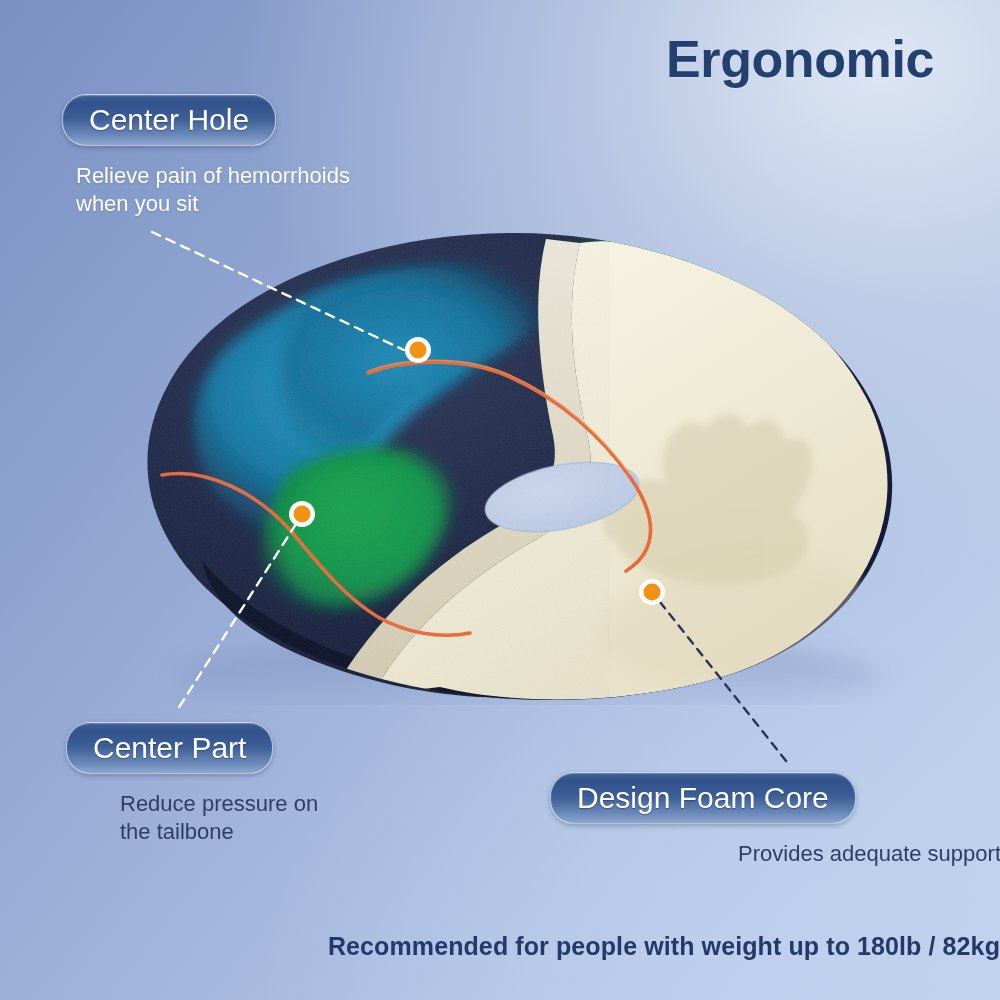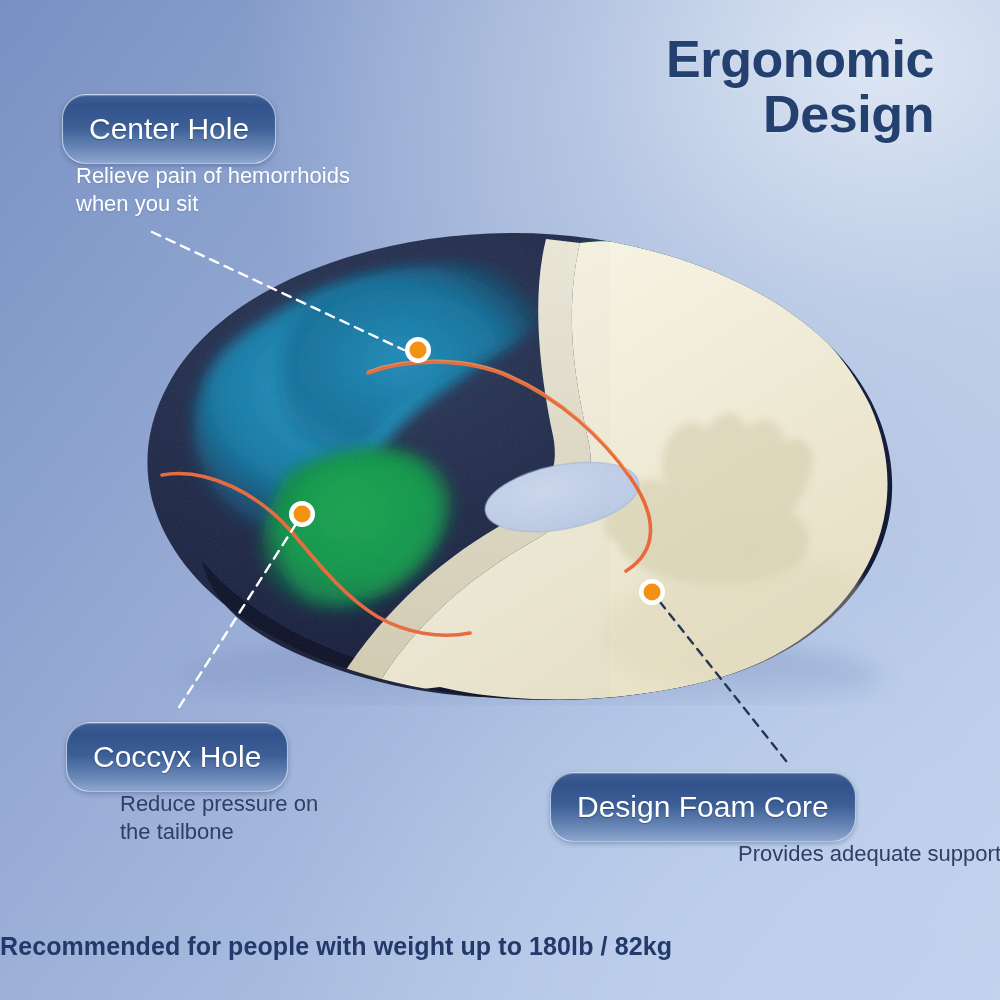--- a/index.html
+++ b/index.html
@@ -50,21 +50,21 @@
     height: 480px;
     pointer-events: none;
   }
 
   
   .pill {
     position: absolute;
     display: inline-flex;
     align-items: center;
     justify-content: center;
-    padding: 12px 26px;
+    padding: 3px 26px;
     height: 44px;
     border-radius: 24px;
     color: #ffffff;
     font-size: 30px;
     font-weight: 400;
     white-space: nowrap;
     background: linear-gradient(180deg, #3f5f96 0%, #32528b 16%, #3c5f96 48%, #6d8bba 82%, #8fa7cd 100%);
     border: 1.5px solid rgba(226,236,250,0.72);
     box-shadow: 0 2px 5px rgba(30,50,90,0.30), inset 0 1px 1px rgba(255,255,255,0.28);
     text-shadow: 0 1px 1px rgba(20,40,80,0.45);
@@ -86,41 +86,40 @@
 
   #pill-coccyx      { left: 66px;  top: 722px; }
   #desc-coccyx      { left: 84px;  top: 790px; width: 330px; }
 
   #pill-foam        { left: 550px; top: 772px; }
   #desc-foam        { left: 565px; top: 840px; width: 400px; text-align: right; }
 
   
   #footer {
     position: absolute;
-    left: 0;
+    left: 8px;
     right: 0;
     top: 932px;
-    text-align: left;
+    text-align: right;
     color: #22396a;
     font-size: 25px;
     font-weight: 700;
     letter-spacing: 0.1px;
   }
 
   
   #markers { position: absolute; inset: 0; }
 </style>
 </head>
 <body>
 
 <div id="stage">
 
   <div id="title">
     <span>Ergonomic</span>
-    <span class="l2">Design</span>
   </div>
 
   <svg id="product" viewBox="0 0 810 480" xmlns="http://www.w3.org/2000/svg">
     <defs>
 
       <radialGradient id="fabGrad" cx="32%" cy="26%" r="88%">
         <stop offset="0%" stop-color="#2b3758"></stop>
         <stop offset="45%" stop-color="#1e2847"></stop>
         <stop offset="100%" stop-color="#111733"></stop>
       </radialGradient>
@@ -301,21 +300,21 @@
     <g>
       <circle cx="652" cy="592" r="13" fill="#ffffff"></circle>
       <circle cx="652" cy="592" r="8.5" fill="#f29212"></circle>
     </g>
   </svg>
 
   <div class="pill" id="pill-center">Center Hole</div>
   <div class="desc light" id="desc-center">Relieve pain of hemorrhoids
 when you sit</div>
 
-  <div class="pill" id="pill-coccyx">Coccyx Hole</div>
+  <div class="pill" id="pill-coccyx">Center Part</div>
   <div class="desc dark" id="desc-coccyx">Reduce pressure on
 the tailbone</div>
 
   <div class="pill" id="pill-foam">Design Foam Core</div>
   <div class="desc dark" id="desc-foam">Provides adequate support</div>
 
   <div id="footer">Recommended for people with weight up to 180lb / 82kg</div>
 
 </div>
 

